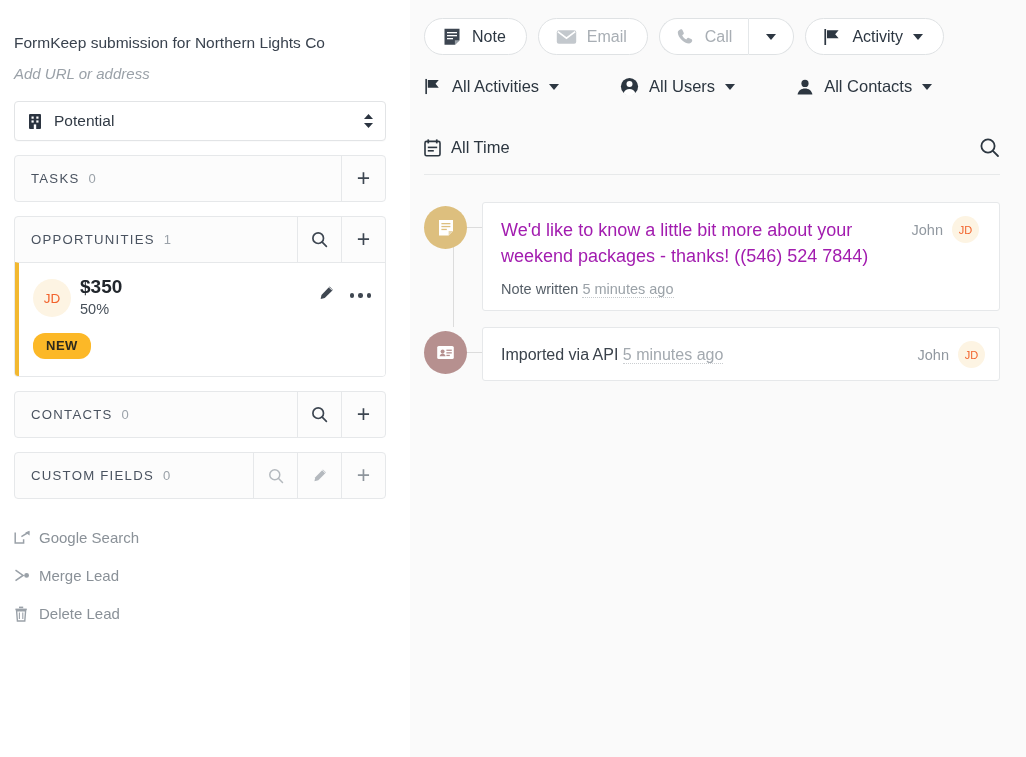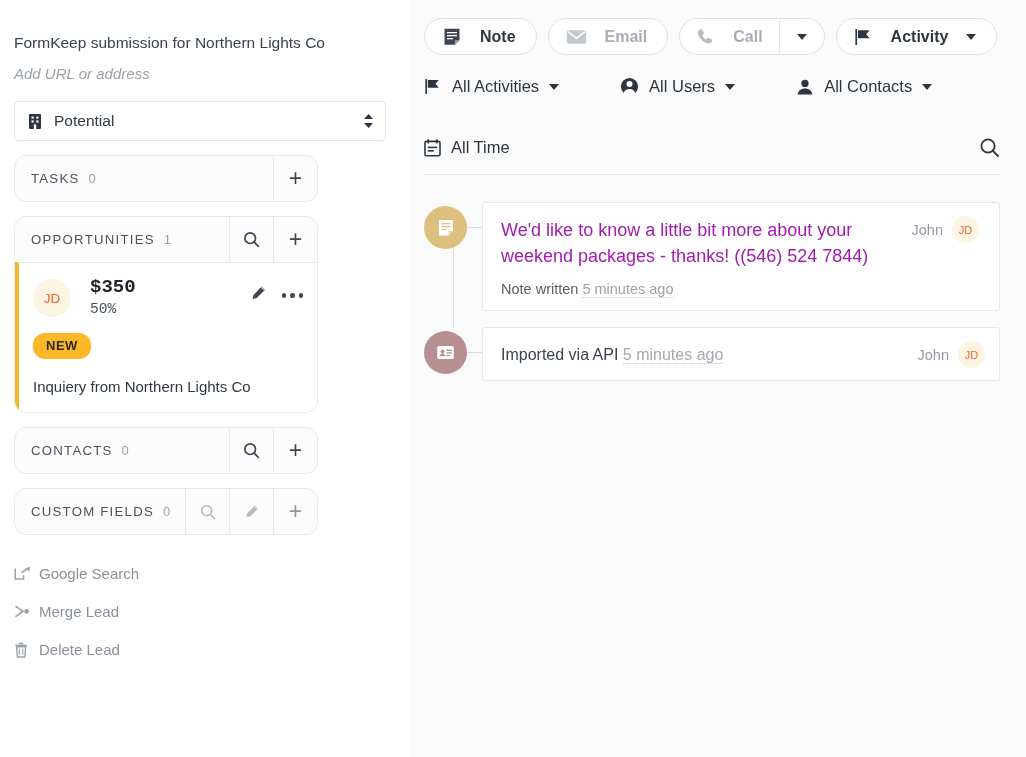--- a/index.html
+++ b/index.html
@@ -65,23 +65,23 @@
     display: flex; align-items: center;
     padding: 0 11px 0 12px;
     box-shadow: 0 1px 1px rgba(0,0,0,0.02);
   }
   .status-select .bld { margin-right: 11px; display:flex; }
   .status-select .txt { font-size: 15.5px; color: #313a45; flex: 1; }
   .status-select .updown { display:flex; flex-direction: column; gap: 2px; }
 
   .panel {
     margin-top: 14px;
-    width: 304px;
+    width: 372px;
     border: 1px solid #e6e8ea;
-    border-radius: 12px;
+    border-radius: 4px;
     background: #fcfcfc;
     overflow: hidden;
   }
   .panel-head {
     display: flex; align-items: stretch;
     height: 45px;
   }
   .panel-head .lbl {
     flex: 1;
     display: flex; align-items: center;
@@ -119,22 +119,21 @@
   .avatar {
     width: 38px; height: 38px; border-radius: 50%;
     background: #fdf4e3;
     color: #f2622b;
     font-size: 13.5px;
     display: flex; align-items: center; justify-content: center;
     flex: none;
     margin-top: 2px;
   }
   .opp-money {
-    margin-left: 19px;
-    font-family: Liberation Mono, monospace;
+    margin-left: 9px;
   }
   .opp-amt { font-size: 19px; color: #21262c; font-weight: bold; line-height: 1.1; }
   .opp-pct { font-size: 14.5px; color: #47505a; margin-top: 3px; }
   .opp-actions {
     position: absolute; right: 14px; top: 22px;
     display: flex; align-items: center; gap: 15px;
   }
   .dots { display: flex; gap: 4px; cursor: pointer; }
   .dots i { width: 4.5px; height: 4.5px; border-radius: 50%; background: #3f4751; display:block; }
   .badge-new {
@@ -177,22 +176,21 @@
     gap: 11px;
   }
   .pill {
     height: 37px;
     border: 1px solid #dfe2e4;
     border-radius: 19px;
     background: #ffffff;
     display: flex; align-items: center;
     padding: 0 20px 0 17px;
     cursor: pointer;
-    gap: 18px;
-    font-weight: bold;
+    gap: 10px;
   }
   .pill .plabel { font-size: 16px; color: #2d3742; }
   .pill.muted .plabel { color: #a8aeb4; }
   .pill.split-left {
     border-top-right-radius: 0; border-bottom-right-radius: 0;
     border-right: none;
     padding-right: 16px;
   }
   .pill.split-right {
     border-top-left-radius: 0; border-bottom-left-radius: 0;
@@ -358,21 +356,20 @@
               <path d="M11.0 2.2l3.3 3.3" stroke="#ffffff" stroke-width="0.9"></path>
             </svg>
           </span>
           <span class="dots">
             <i></i>
             <i></i>
             <i></i>
           </span>
         </div>
         <div class="badge-new">NEW</div>
-        <div class="opp-desc">Inquiery from Northern Lights Co</div>
       </div>
     </div>
 
     <div class="panel">
       <div class="panel-head">
         <div class="lbl">
           <span>CONTACTS</span>
           <span class="cnt">0</span>
         </div>
         <div class="head-btn">

